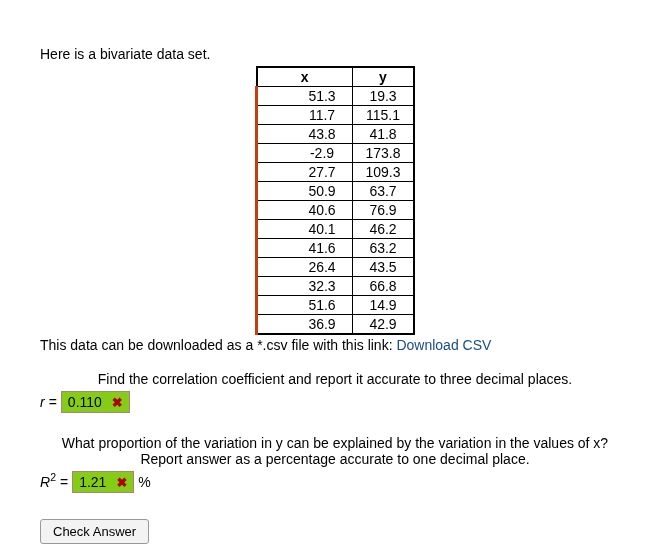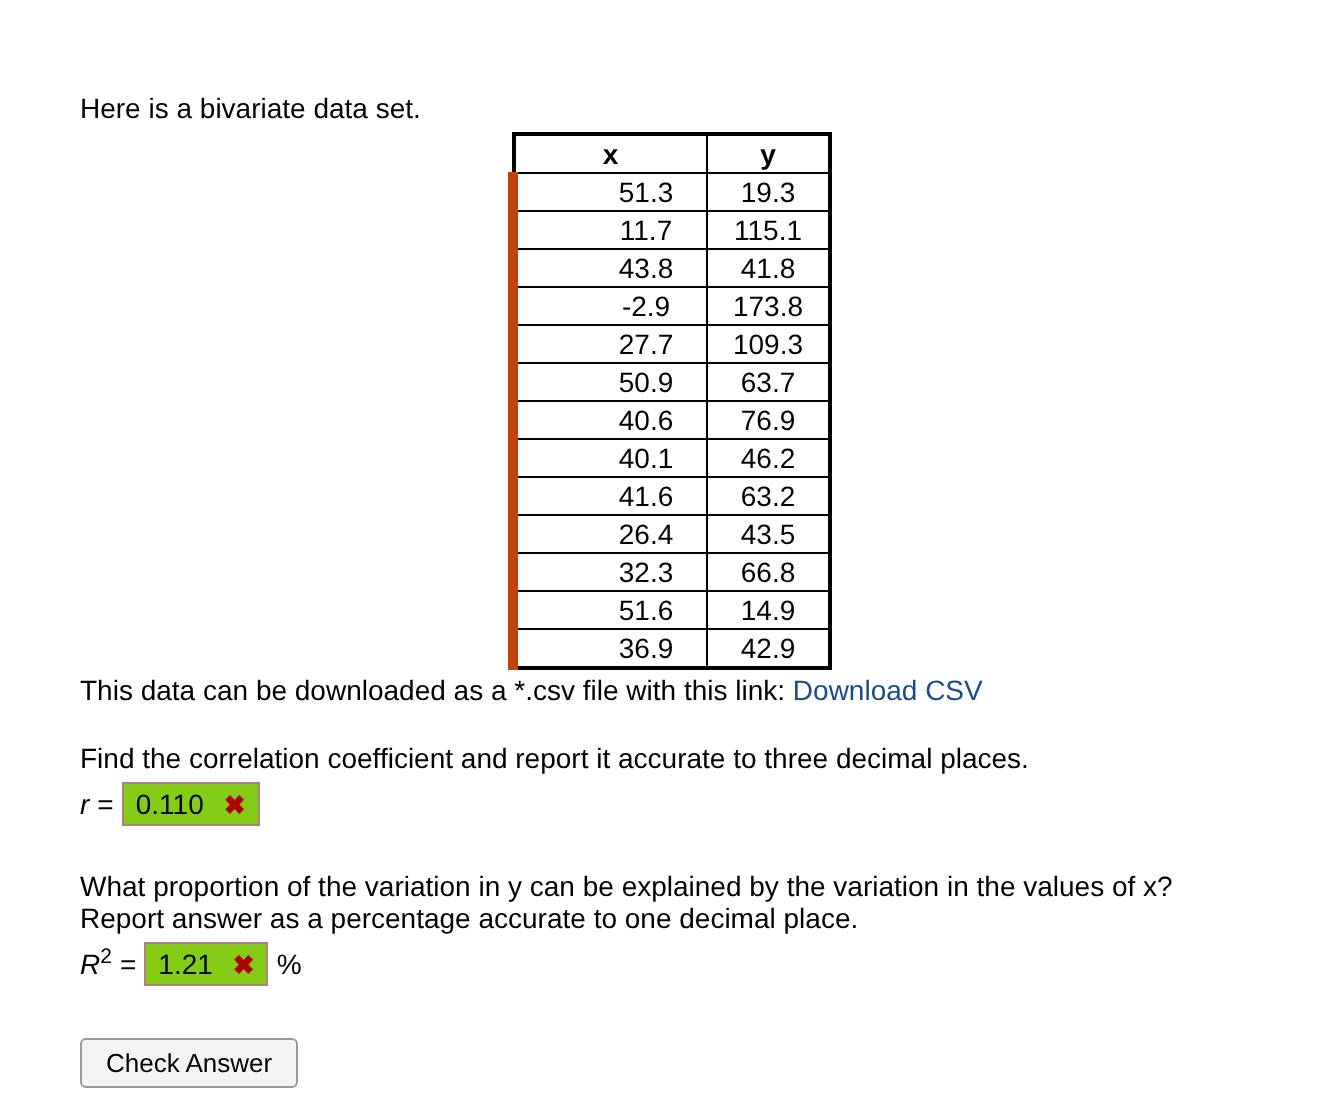--- a/index.html
+++ b/index.html
@@ -27,27 +27,27 @@
     text-align: center;
     font-weight: normal;
     min-width: 44px;
   }
   table.data th {
     font-weight: bold;
     border-top: 2px solid #000;
   }
   table.data thead th:first-child { border-left: 2px solid #000; }
   table.data thead th:last-child  { border-right: 2px solid #000; }
-  table.data tbody td:first-child { border-left: 5px solid #c2410c; padding-left: 42px; }
+  table.data tbody td:first-child { border-left: 3px solid #c2410c; padding-left: 42px; }
   table.data tbody td:last-child  { border-right: 2px solid #000; }
   table.data tbody tr:last-child td { border-bottom: 2px solid #000; }
   .download-line { margin-top: 2px; }
   a.link { color: #1a4b8c; text-decoration: none; text-align: center; }
   .spacer { height: 18px; }
-  .qtext { margin-bottom: 4px; }
+  .qtext { margin-bottom: 4px; text-align: center; }
   .answer-row {
     display: flex;
     align-items: center;
     gap: 4px;
     font-style: italic;
     margin-bottom: 4px;
   }
   .answer-row .nonitalic { font-style: normal; }
   .ans-box {
     display: inline-flex;

